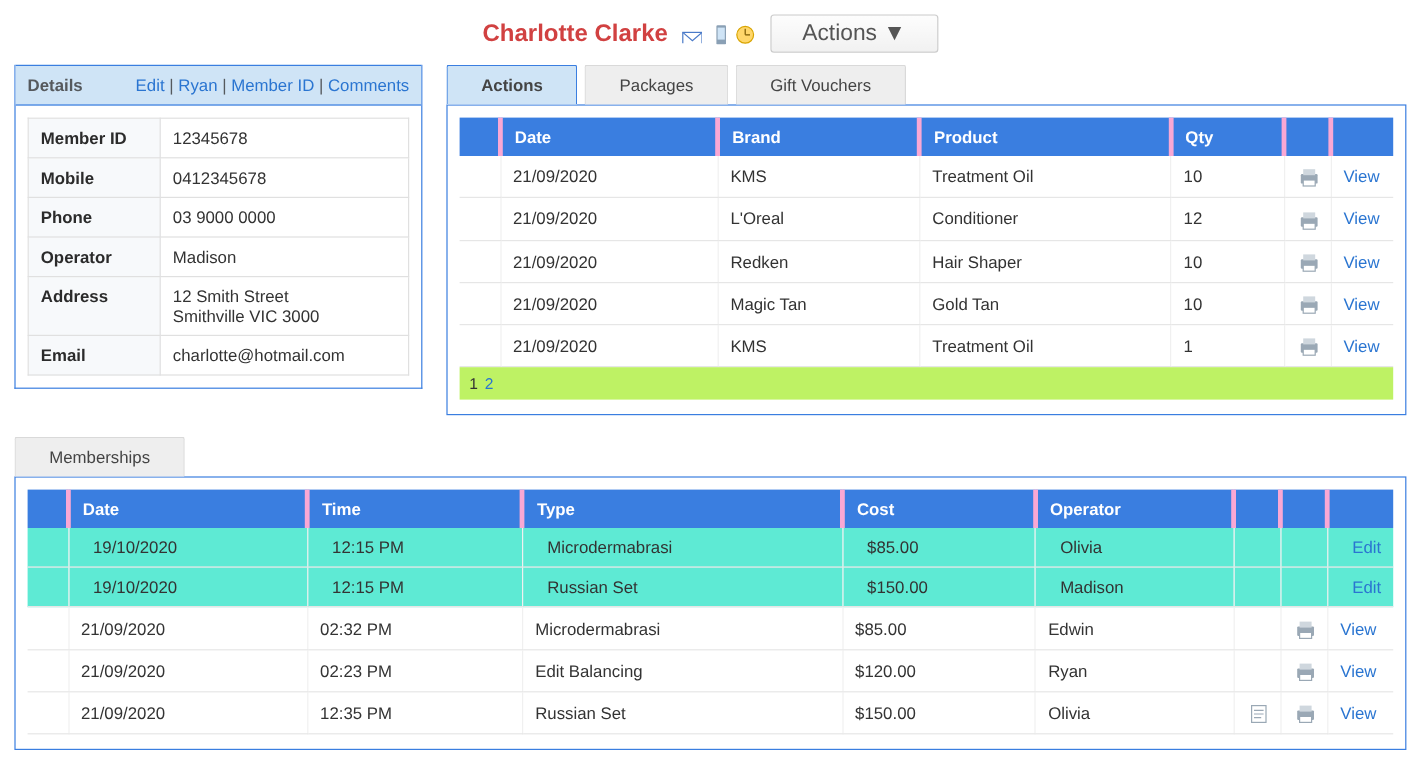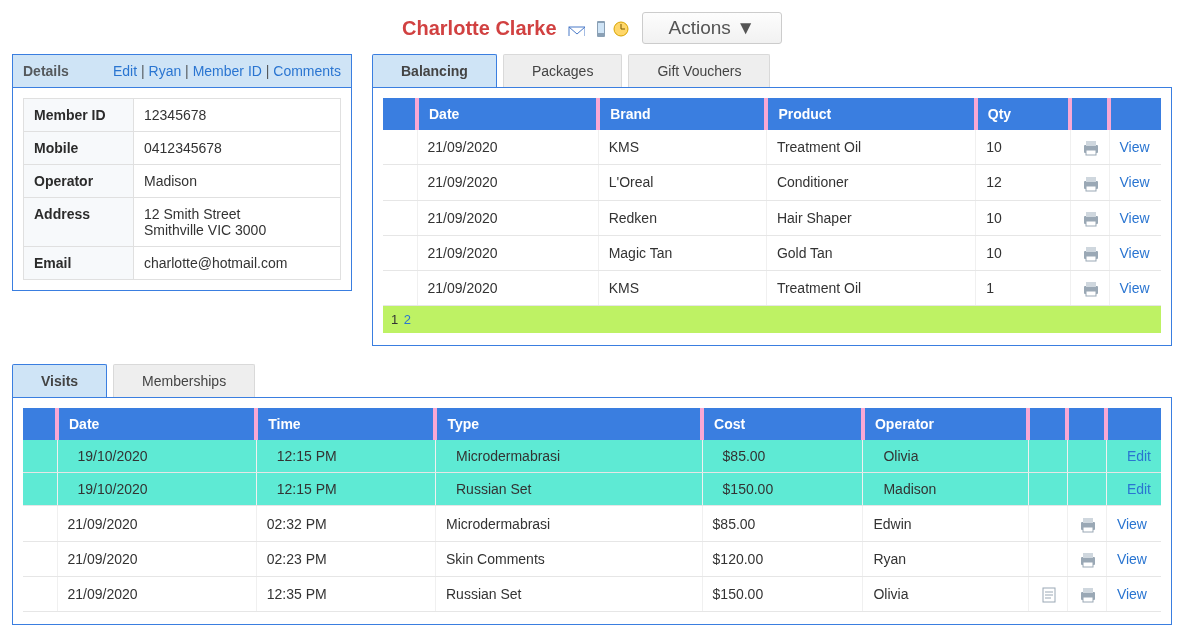--- a/index.html
+++ b/index.html
@@ -212,20 +212,24 @@
         <tbody>
             <tr>
           <td class="label">Member ID</td>
           <td>12345678</td>
         </tr>
         <tr>
           <td class="label">Mobile</td>
           <td>0412345678</td>
         </tr>
         <tr>
+          <td class="label">Phone</td>
+          <td>03 9000 0000</td>
+        </tr>
+        <tr>
           <td class="label">Operator</td>
           <td>Madison</td>
         </tr>
         <tr>
           <td class="label">Address</td>
           <td>
             <span>12 Smith Street</span><br>
             <span>Smithville VIC 3000</span>
           </td>
         </tr>
@@ -233,21 +237,21 @@
           <td class="label">Email</td>
           <td>charlotte@hotmail.com</td>
         </tr>
       </tbody>
         </table>
     </div>
   </div>
 
   <div class="right-col">
     <div class="tabs">
-      <div class="tab active">Balancing</div>
+      <div class="tab active">Actions</div>
       <div class="tab">Packages</div>
       <div class="tab">Gift Vouchers</div>
     </div>
     <div class="tabbed-body">
       <table class="data" id="products-table">
         <thead>
           <tr>
             <th class="blank-head"></th>
             <th>Date</th>
             <th>Brand</th>
@@ -319,21 +323,20 @@
         <span>1</span>
         <a>2</a>
       </div>
     </div>
   </div>
 
 </div>
 
 <div class="lower-section">
   <div class="tabs">
-    <div class="tab active">Visits</div>
     <div class="tab">Memberships</div>
   </div>
   <div class="tabbed-body">
     <table class="data" id="visits-table">
       <thead>
         <tr>
           <th class="blank-head"></th>
           <th>Date</th>
           <th>Time</th>
           <th>Type</th>
@@ -377,21 +380,21 @@
             <td class="icon-cell"></td>
             <td class="icon-cell"><span><svg class="icon-svg" width="18" height="18">
                   <use href="#i-printer"></use>
                 </svg></span></td>
             <td class="action-cell"><a class="link">View</a></td>
           </tr>
           <tr>
             <td class="icon-cell"></td>
             <td>21/09/2020</td>
             <td>02:23 PM</td>
-            <td>Skin Comments</td>
+            <td>Edit Balancing</td>
             <td>$120.00</td>
             <td>Ryan</td>
             <td class="icon-cell"></td>
             <td class="icon-cell"><span><svg class="icon-svg" width="18" height="18">
                   <use href="#i-printer"></use>
                 </svg></span></td>
             <td class="action-cell"><a class="link">View</a></td>
           </tr>
           <tr>
             <td class="icon-cell"></td>

